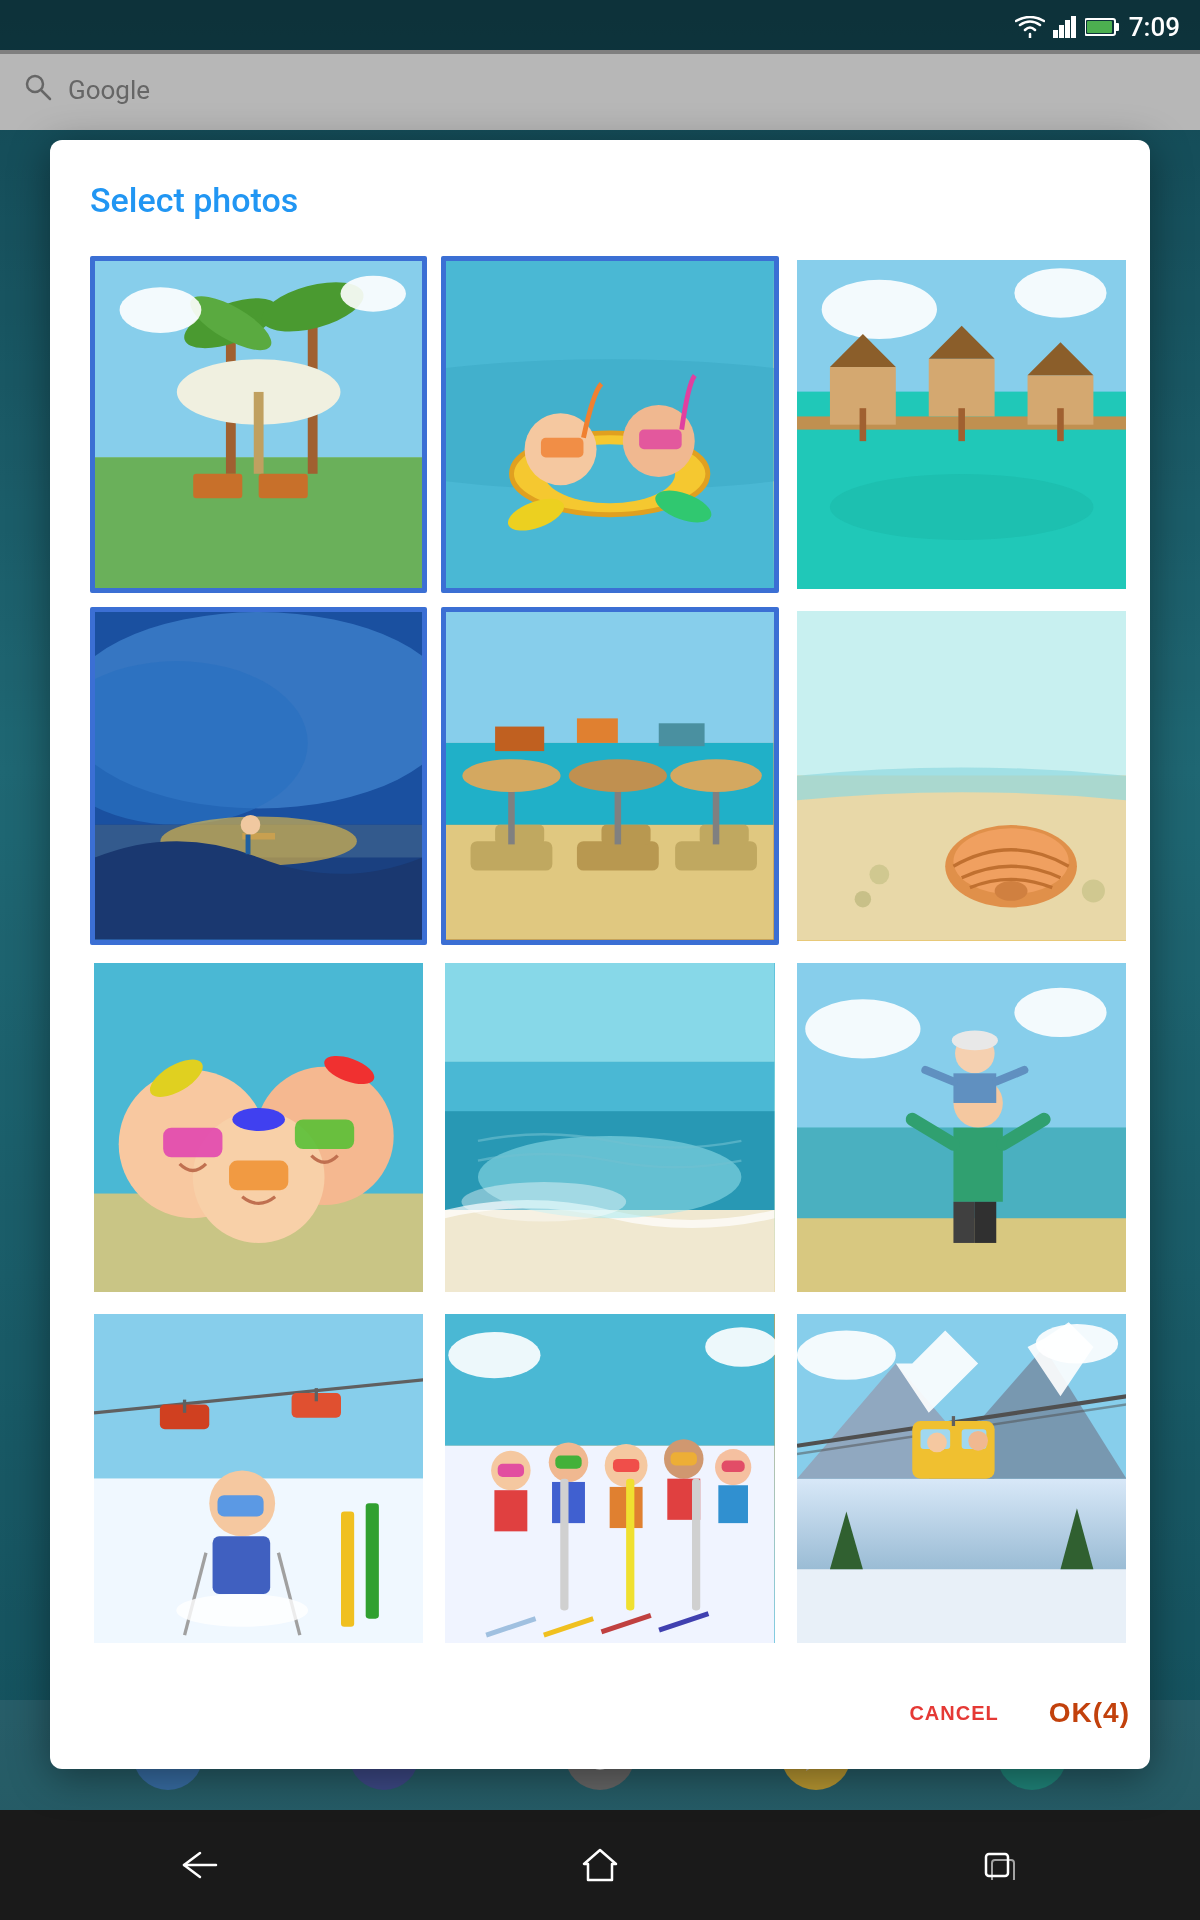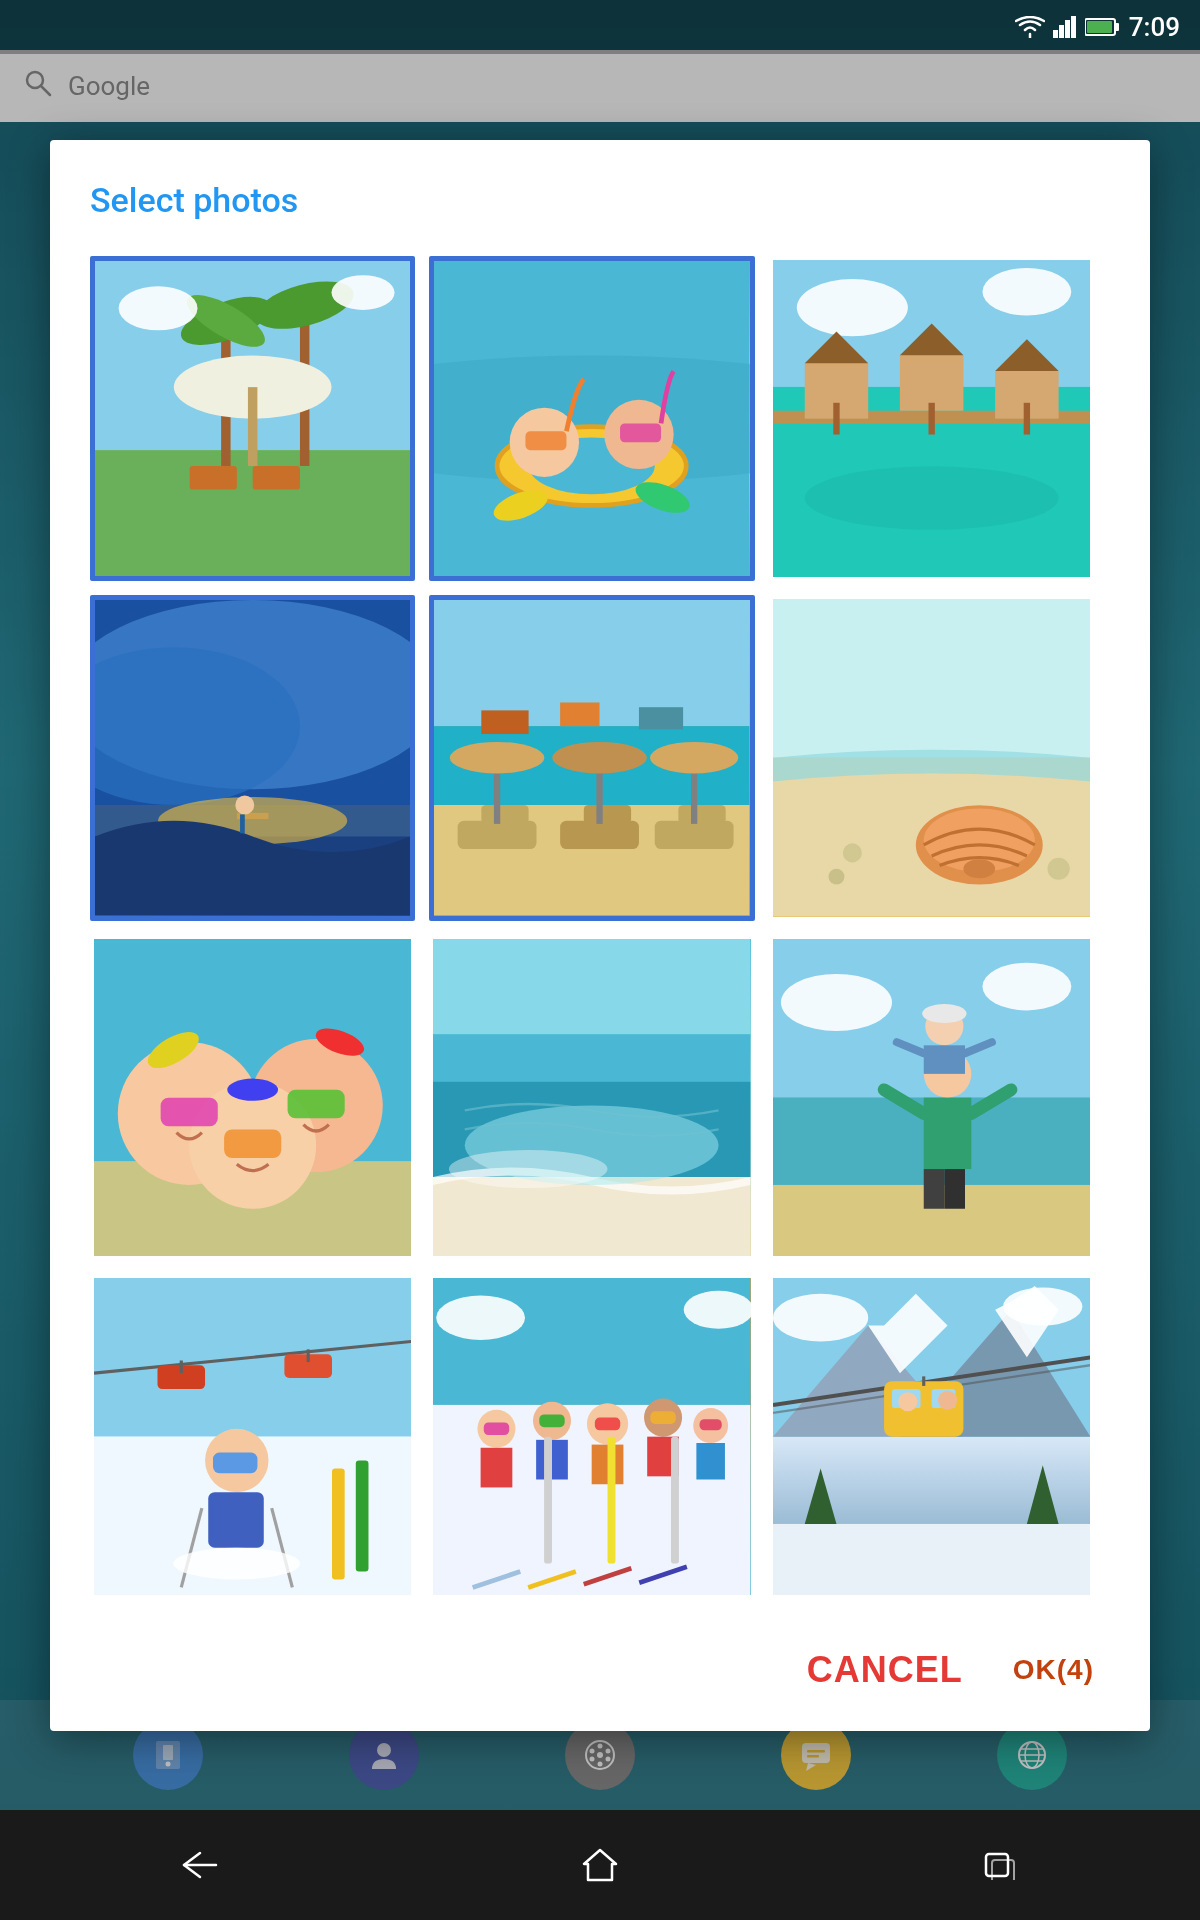--- a/index.html
+++ b/index.html
@@ -48,21 +48,21 @@
       display: flex;
       align-items: center;
       gap: 8px;
     }
 
     
     .search-bar {
       position: absolute;
       top: 50px;
       left: 0; right: 0;
-      height: 72px;
+      height: 80px;
       background: #f5f5f5;
       display: flex;
       align-items: center;
       padding: 0 24px;
       gap: 16px;
       z-index: 50;
     }
 
     .search-icon-wrap {
       color: #888;
@@ -82,23 +82,23 @@
       z-index: 60;
     }
 
     
     .dialog {
       position: absolute;
       top: 140px;
       left: 50px;
       right: 50px;
       background: white;
-      border-radius: 4px;
+      border-radius: 12px;
       z-index: 200;
-      padding: 40px 56px 30px 40px;
+      padding: 40px 20px 30px 40px;
       box-shadow: 0 8px 40px rgba(0,0,0,0.4);
     }
 
     .dialog-title {
       font-size: 34px;
       font-weight: 500;
       color: #2196F3;
       margin-bottom: 36px;
     }
 
@@ -133,21 +133,21 @@
 
     
     .dialog-actions {
       display: flex;
       justify-content: flex-end;
       gap: 50px;
       padding-top: 10px;
     }
 
     .btn-cancel {
-      font-size: 36px;
+      font-size: 20px;
       font-weight: 700;
       color: #e53935;
       background: none;
       border: none;
       cursor: pointer;
       letter-spacing: 1px;
       padding: 10px 0;
     }
 
     .btn-ok {

